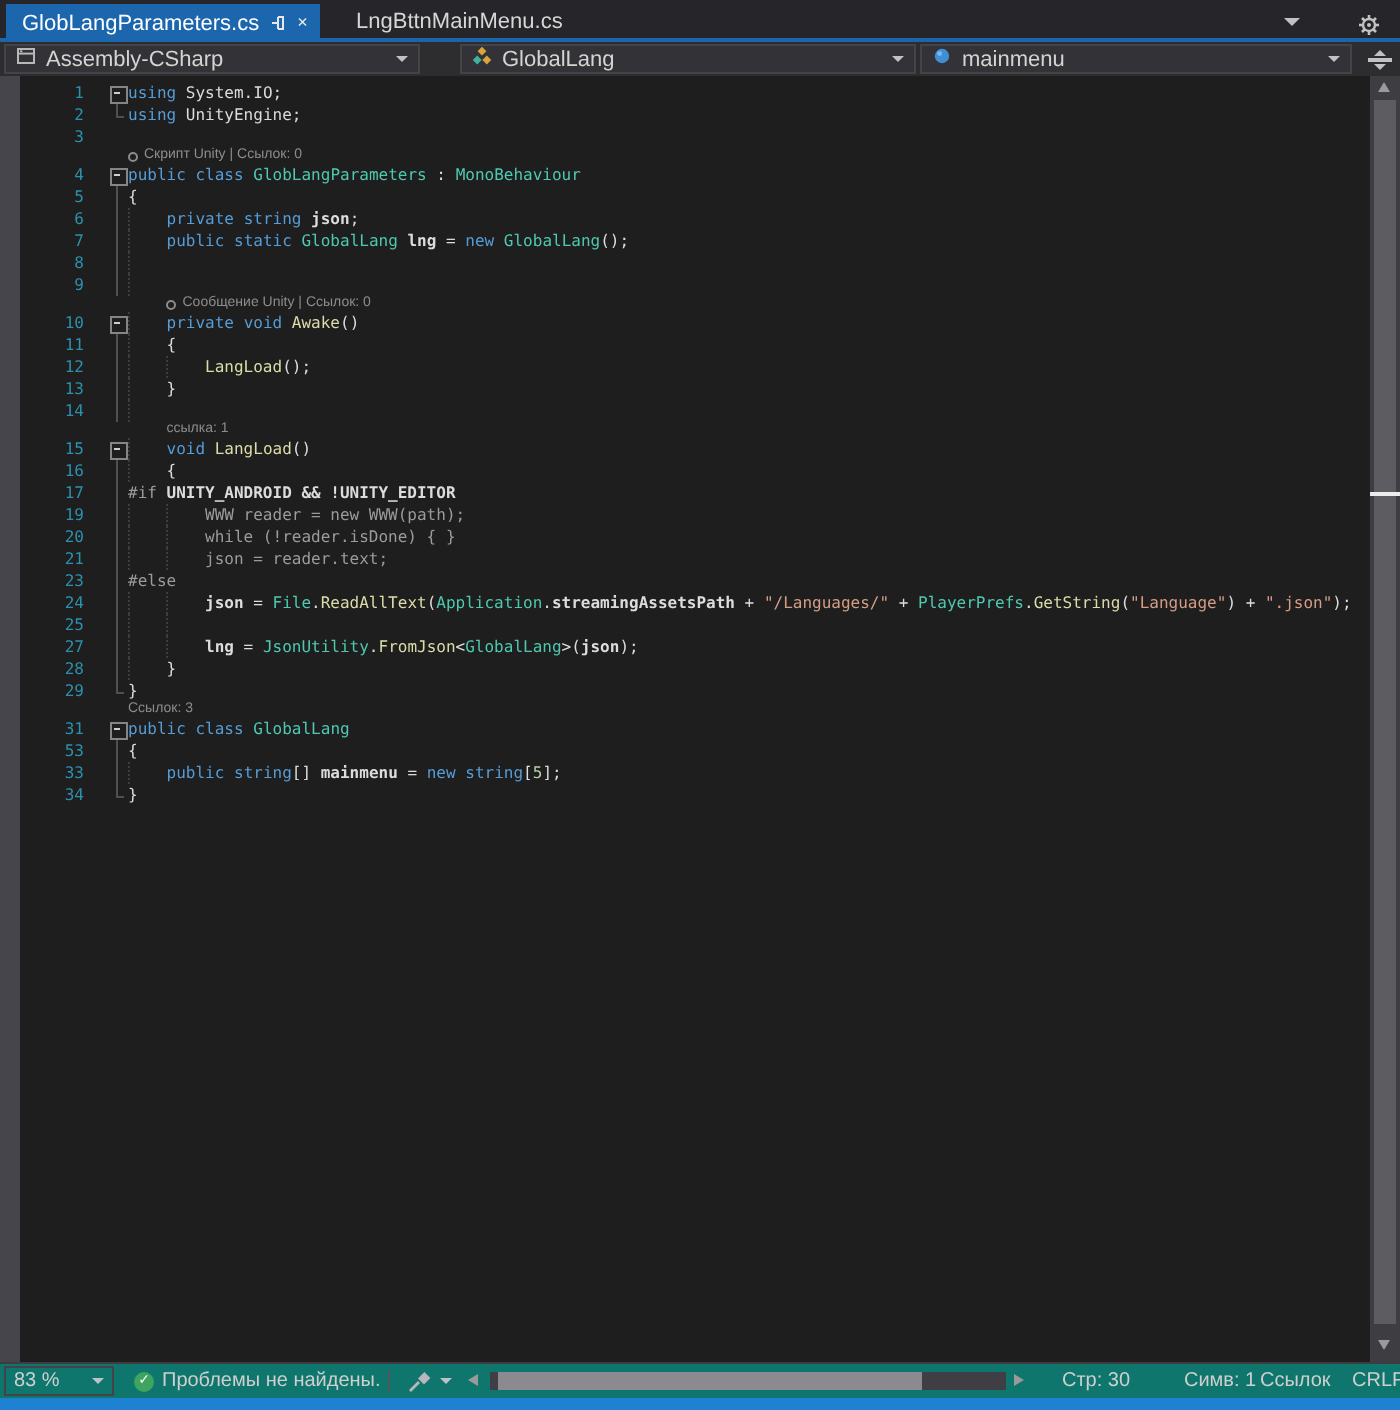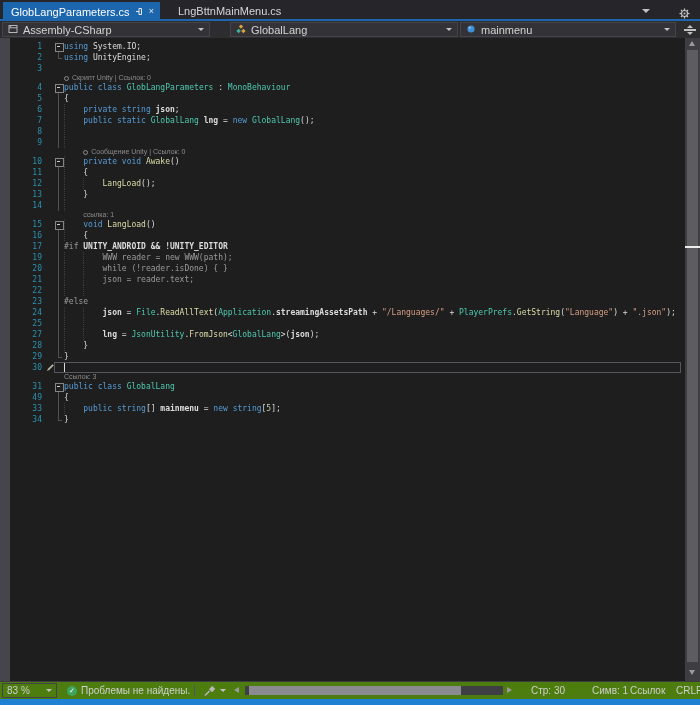--- a/index.html
+++ b/index.html
@@ -69,21 +69,21 @@
   #vs-up   { position:absolute; top:3px; left:4px; width:0; height:0;
              border-left:3.5px solid transparent; border-right:3.5px solid transparent;
              border-bottom:5px solid #9a9a9a; }
   #vs-down { position:absolute; bottom:6px; left:4px; width:0; height:0;
              border-left:3.5px solid transparent; border-right:3.5px solid transparent;
              border-top:5px solid #9a9a9a; }
   #vs-thumb { position:absolute; top:12px; bottom:19px; left:2px; right:2px; background:#5c5c61; }
   #vs-caretmark { position:absolute; top:208px; left:0; right:0; height:2px; background:#ececec; }
 
   
-  #bottombar { position:absolute; left:0; right:0; bottom:6px; height:18px; background:#4d7c0f;
+  #bottombar { position:absolute; left:0; right:0; bottom:6px; height:18px; background:#0f766e;
                border-top:1px solid #3c3c41; font-size:10px; color:#cfcfcf; }
   #bottombar > * { position:absolute; }
   #zoombox { left:2px; top:1px; width:55px; height:15px; border:1px solid #434349;
              display:flex; align-items:center; padding:0 4px; }
   #zoombox .dd { margin-left:auto; }
   #health-icon { left:67px; top:4px; width:10px; height:10px; border-radius:50%; background:#3fa45f;
                  color:#fff; font-size:7px; line-height:10px; text-align:center; }
   #health-text { left:81px; top:3px; }
   #bb-div { left:194px; top:3px; width:1px; height:11px; background:#55555c; }
   #broom { left:203px; top:3px; }
@@ -303,26 +303,20 @@
           <span class="tfold fline"></span>
           <span class="tcode"><span class="guide" style="left: 0px;"></span><span class="guide" style="left: 19.2656px;"></span><span style="color: rgb(155, 155, 155);">        while (!reader.isDone) { }</span></span>
         </div>
         <div class="trow">
           <span class="tnum">21</span>
           <span class="tglyph"></span>
           <span class="tfold fline"></span>
           <span class="tcode"><span class="guide" style="left: 0px;"></span><span class="guide" style="left: 19.2656px;"></span><span style="color: rgb(155, 155, 155);">        json = reader.text;</span></span>
         </div>
         <div class="trow">
-          <span class="tnum">22</span>
-          <span class="tglyph"></span>
-          <span class="tfold fline"></span>
-          <span class="tcode"><span class="guide" style="left: 0px;"></span><span class="guide" style="left: 19.2656px;"></span></span>
-        </div>
-        <div class="trow">
           <span class="tnum">23</span>
           <span class="tglyph"></span>
           <span class="tfold fline"></span>
           <span class="tcode"><span style="color: rgb(155, 155, 155);">#else</span></span>
         </div>
         <div class="trow">
           <span class="tnum">24</span>
           <span class="tglyph"></span>
           <span class="tfold fline"></span>
           <span class="tcode"><span class="guide" style="left: 0px;"></span><span class="guide" style="left: 19.2656px;"></span><span style="color: rgb(220, 220, 220);">        </span><span style="color: rgb(220, 220, 220); font-weight: bold;">json</span><span style="color: rgb(220, 220, 220);"> = </span><span style="color: rgb(78, 201, 176);">File</span><span style="color: rgb(220, 220, 220);">.</span><span style="color: rgb(220, 220, 170);">ReadAllText</span><span style="color: rgb(220, 220, 220);">(</span><span style="color: rgb(78, 201, 176);">Application</span><span style="color: rgb(220, 220, 220);">.</span><span style="color: rgb(220, 220, 220); font-weight: bold;">streamingAssetsPath</span><span style="color: rgb(220, 220, 220);"> + </span><span style="color: rgb(214, 157, 133);">"/Languages/"</span><span style="color: rgb(220, 220, 220);"> + </span><span style="color: rgb(78, 201, 176);">PlayerPrefs</span><span style="color: rgb(220, 220, 220);">.</span><span style="color: rgb(220, 220, 170);">GetString</span><span style="color: rgb(220, 220, 220);">(</span><span style="color: rgb(214, 157, 133);">"Language"</span><span style="color: rgb(220, 220, 220);">) + </span><span style="color: rgb(214, 157, 133);">".json"</span><span style="color: rgb(220, 220, 220);">);</span></span>
@@ -344,41 +338,31 @@
           <span class="tglyph"></span>
           <span class="tfold fline"></span>
           <span class="tcode"><span class="guide" style="left: 0px;"></span><span style="color: rgb(220, 220, 220);">    }</span></span>
         </div>
         <div class="trow">
           <span class="tnum">29</span>
           <span class="tglyph"></span>
           <span class="tfold fend"></span>
           <span class="tcode"><span style="color: rgb(220, 220, 220);">}</span></span>
         </div>
-        <div class="trow">
-          <span class="tnum">30</span>
-          <span class="tglyph">
-            <svg width="9" height="9" viewBox="0 0 9 9">
-              <path d="M1 8 L2 5.8 L6.5 1.3 L7.7 2.5 L3.2 7 Z" fill="#bdb8a8"></path>
-            </svg>
-          </span>
-          <span class="tfold"></span>
-          <span class="tcode"><span class="curline"></span><span class="caret"></span></span>
-        </div>
         <div class="clrow" style="padding-left: 64px;">
           <span class="cltext">Ссылок: 3</span>
         </div>
         <div class="trow">
           <span class="tnum">31</span>
           <span class="tglyph"></span>
           <span class="tfold fbox"></span>
           <span class="tcode"><span style="color: rgb(86, 156, 214);">public</span><span style="color: rgb(220, 220, 220);"> </span><span style="color: rgb(86, 156, 214);">class</span><span style="color: rgb(220, 220, 220);"> </span><span style="color: rgb(78, 201, 176);">GlobalLang</span></span>
         </div>
         <div class="trow">
-          <span class="tnum">49</span>
+          <span class="tnum">53</span>
           <span class="tglyph"></span>
           <span class="tfold fline"></span>
           <span class="tcode"><span style="color: rgb(220, 220, 220);">{</span></span>
         </div>
         <div class="trow">
           <span class="tnum">33</span>
           <span class="tglyph"></span>
           <span class="tfold fline"></span>
           <span class="tcode"><span class="guide" style="left: 0px;"></span><span style="color: rgb(220, 220, 220);">    </span><span style="color: rgb(86, 156, 214);">public</span><span style="color: rgb(220, 220, 220);"> </span><span style="color: rgb(86, 156, 214);">string</span><span style="color: rgb(220, 220, 220);">[] </span><span style="color: rgb(220, 220, 220); font-weight: bold;">mainmenu</span><span style="color: rgb(220, 220, 220);"> = </span><span style="color: rgb(86, 156, 214);">new</span><span style="color: rgb(220, 220, 220);"> </span><span style="color: rgb(86, 156, 214);">string</span><span style="color: rgb(220, 220, 220);">[</span><span style="color: rgb(181, 206, 168);">5</span><span style="color: rgb(220, 220, 220);">];</span></span>
         </div>

